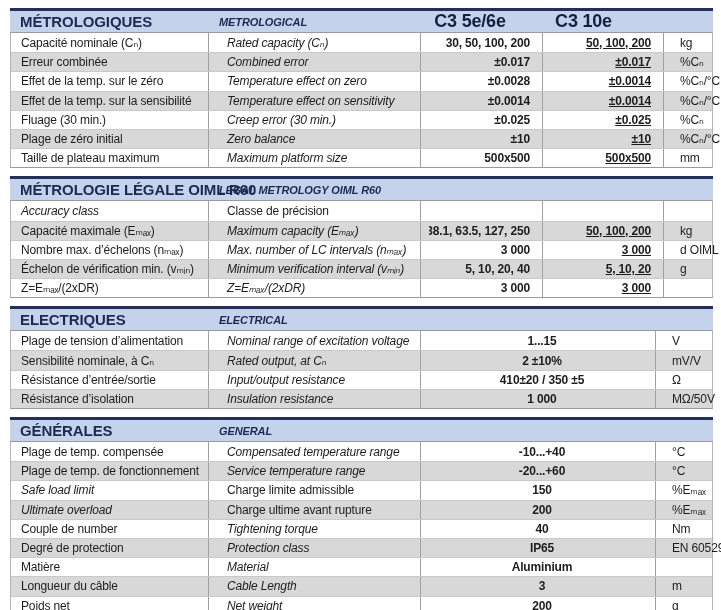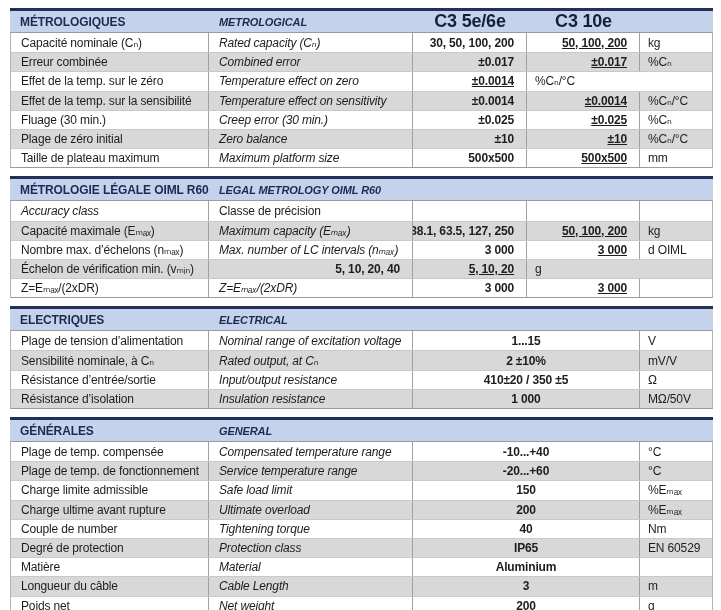--- a/index.html
+++ b/index.html
@@ -14,21 +14,21 @@
   .section:first-child { margin-top:0; }
 
   
   .sec-bar { height:3px; background:#22305a; }
   .sec-band {
     height:21px; background:#c5d2ec;
     display:grid; grid-template-columns:199px 204px 114px 113px 73px;
     align-items:center;
   }
   .sec-title-fr {
-    grid-column:1; padding-left:10px; font-size:12px; font-weight:bold;
+    grid-column:1; padding-left:10px; font-size:15px; font-weight:bold;
     color:#1c2a52; letter-spacing:-0.1px; white-space:nowrap;
   }
   .sec-title-en {
     grid-column:2; padding-left:10px; font-size:11px; font-weight:bold;
     font-style:italic; color:#1c2a52; letter-spacing:-0.1px; white-space:nowrap;
   }
   .model-head {
     font-size:18px; font-weight:bold; color:#15203f; text-align:center;
     letter-spacing:-0.2px; white-space:nowrap;
   }
@@ -37,20 +37,21 @@
 
   
   .rows {
     border-left:1px solid #b3b3b3; border-right:1px solid #b3b3b3;
     border-bottom:1px solid #9a9a9a; border-top:1px solid #9a9a9a;
   }
   .row {
     display:grid; grid-template-columns:198px 204px 114px 113px 73px;
     height:19.2px; align-items:center; background:#ffffff;
     border-top:1px solid #c9c9c9;
+    gap:8px;
   }
   .row.merged { grid-template-columns:198px 204px 227px 73px; }
   .row:first-child { border-top:none; }
   .row.g { background:#d8d8d8; }
 
   .c {
     height:100%; display:flex; align-items:center;
     font-size:12px; letter-spacing:-0.15px; white-space:nowrap; overflow:hidden;
   }
   .c.fr  { padding-left:10px; border-right:1px solid #a0a0a0; }
@@ -85,20 +86,21 @@
         <div class="row g">
           <div class="c fr">Erreur combinée</div>
           <div class="c en">Combined error</div>
           <div class="c v1">±0.017</div>
           <div class="c v2">±0.017</div>
           <div class="c unit">%Cₙ</div>
         </div>
         <div class="row">
           <div class="c fr">Effet de la temp. sur le zéro</div>
           <div class="c en">Temperature effect on zero</div>
+          <div class="c v1">±0.0028</div>
           <div class="c v2">±0.0014</div>
           <div class="c unit">%Cₙ/°C</div>
         </div>
         <div class="row g">
           <div class="c fr">Effet de la temp. sur la sensibilité</div>
           <div class="c en">Temperature effect on sensitivity</div>
           <div class="c v1">±0.0014</div>
           <div class="c v2">±0.0014</div>
           <div class="c unit">%Cₙ/°C</div>
         </div>
@@ -149,20 +151,21 @@
         </div>
         <div class="row">
           <div class="c fr">Nombre max. d’échelons (nₘₐₓ)</div>
           <div class="c en">Max. number of LC intervals (nₘₐₓ)</div>
           <div class="c v1">3 000</div>
           <div class="c v2">3 000</div>
           <div class="c unit">d OIML</div>
         </div>
         <div class="row g">
           <div class="c fr">Échelon de vérification min. (vₘᵢₙ)</div>
+          <div class="c en">Minimum verification interval (vₘᵢₙ)</div>
           <div class="c v1">5, 10, 20, 40</div>
           <div class="c v2">5, 10, 20</div>
           <div class="c unit">g</div>
         </div>
         <div class="row">
           <div class="c fr">Z=Eₘₐₓ/(2xDR)</div>
           <div class="c en">Z=Eₘₐₓ/(2xDR)</div>
           <div class="c v1">3 000</div>
           <div class="c v2">3 000</div>
           <div class="c unit"></div>
@@ -217,28 +220,28 @@
           <div class="c val">-10...+40</div>
           <div class="c unit">°C</div>
         </div>
         <div class="row merged g">
           <div class="c fr">Plage de temp. de fonctionnement</div>
           <div class="c en">Service temperature range</div>
           <div class="c val">-20...+60</div>
           <div class="c unit">°C</div>
         </div>
         <div class="row merged">
+          <div class="c en">Safe load limit</div>
           <div class="c fr">Charge limite admissible</div>
-          <div class="c en">Safe load limit</div>
           <div class="c val">150</div>
           <div class="c unit">%Eₘₐₓ</div>
         </div>
         <div class="row merged g">
+          <div class="c en">Ultimate overload</div>
           <div class="c fr">Charge ultime avant rupture</div>
-          <div class="c en">Ultimate overload</div>
           <div class="c val">200</div>
           <div class="c unit">%Eₘₐₓ</div>
         </div>
         <div class="row merged">
           <div class="c fr">Couple de number</div>
           <div class="c en">Tightening torque</div>
           <div class="c val">40</div>
           <div class="c unit">Nm</div>
         </div>
         <div class="row merged g">

